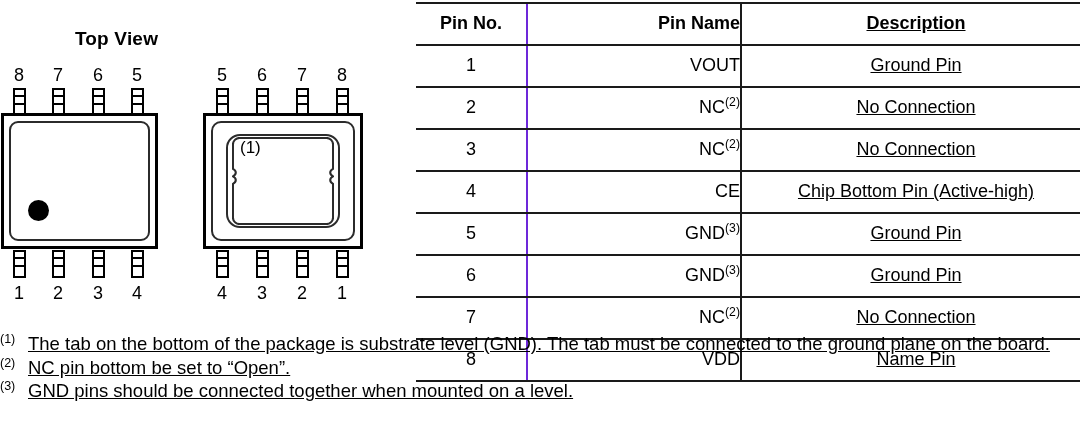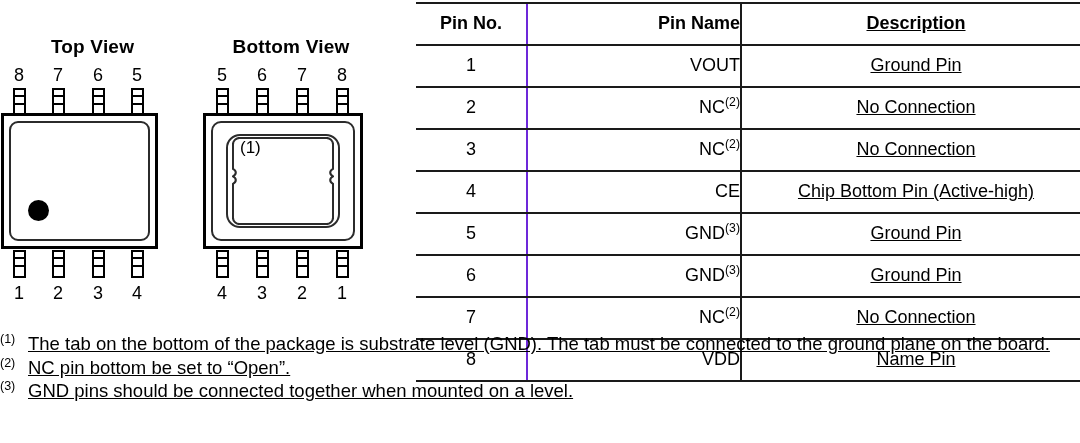--- a/index.html
+++ b/index.html
@@ -23,26 +23,27 @@
     top: 0;
     width: 410px;
     height: 325px;
   }
   .pkg-view { position: absolute; top: 0; height: 325px; }
   #top-view-figure    { left: 0px;   width: 185px; }
   #bottom-view-figure { left: 196px; width: 190px; }
 
   .view-title {
     position: absolute;
-    top: 36px;
+    top: 28px;
     width: 100%;
     text-align: center;
     font-size: 19px;
     font-weight: bold;
     letter-spacing: .2px;
+    padding-left: 24px;
   }
 
   
   .pin-labels {
     position: absolute;
     width: 100%;
     height: 20px;
     font-size: 18px;
     text-align: center;
   }
@@ -219,21 +220,20 @@
 
     <div class="pin-labels bottom">
       <span style="left:19px">1</span>
       <span style="left:58px">2</span>
       <span style="left:98px">3</span>
       <span style="left:137px">4</span>
     </div>
   </div>
 
   <div class="pkg-view" id="bottom-view-figure">
-    <div class="view-title">Bottom View</div>
 
     <div class="pin-labels top">
       <span style="left:26px">5</span>
       <span style="left:66px">6</span>
       <span style="left:106px">7</span>
       <span style="left:146px">8</span>
     </div>
 
     <div class="leads-row top">
       <div class="lead" style="left:26px"></div>

